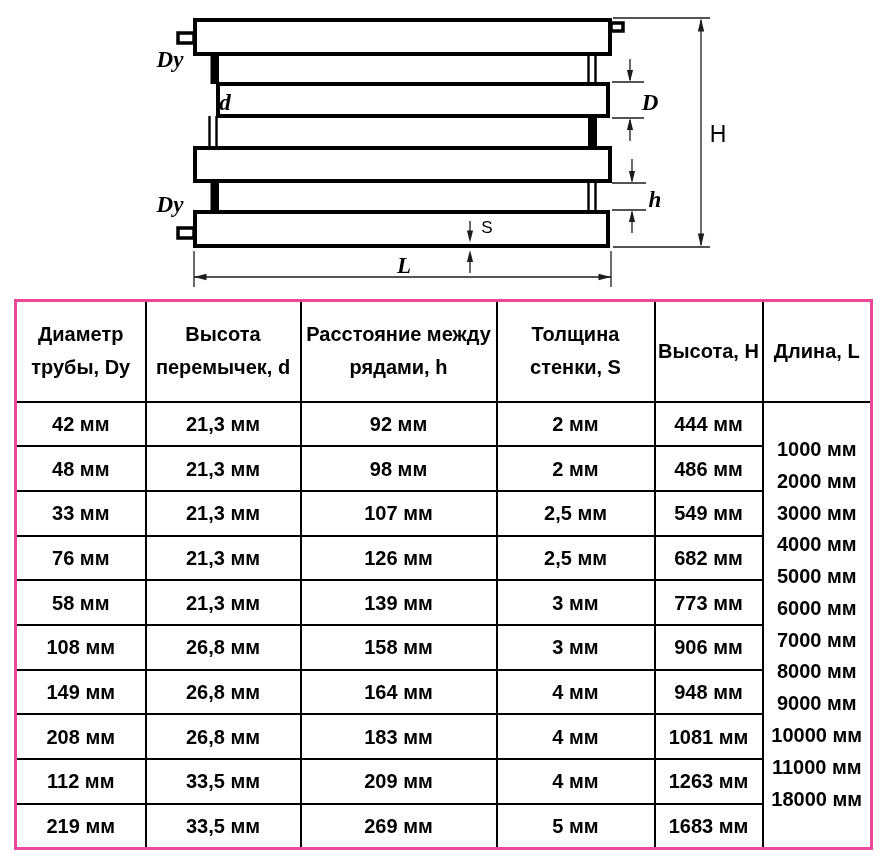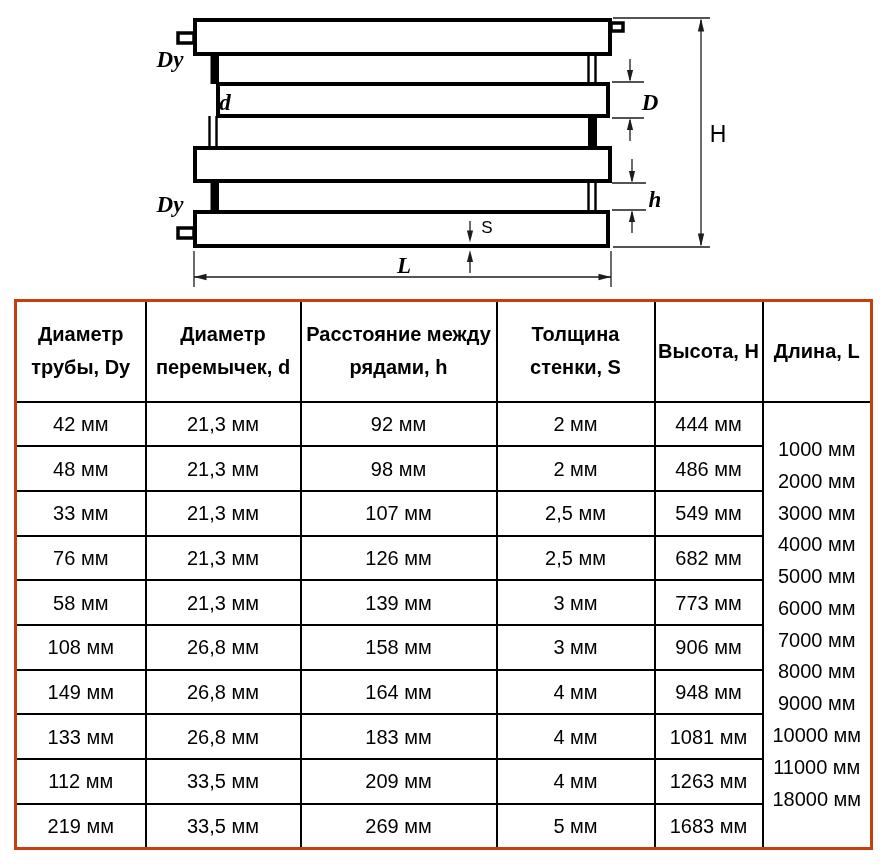--- a/index.html
+++ b/index.html
@@ -33,39 +33,39 @@
   .lbl-H { font-size: 23px; }
   .lbl-S { font-size: 17px; }
 
   table.spec {
     position: absolute;
     left: 14px;
     top: 299px;
     width: 856px;
     border-collapse: collapse;
     table-layout: fixed;
-    border: 3px solid #c2410c;
+    border: 3px solid #ec4899;
     font-family: "Liberation Sans", sans-serif;
     color: #000;
   }
   table.spec th, table.spec td {
     border: 2px solid #000;
     text-align: center;
     vertical-align: middle;
     padding: 0 2px;
     overflow: hidden;
   }
   table.spec thead tr { height: 101px; }
   table.spec th {
     font-size: 20px;
     font-weight: bold;
     line-height: 33px;
   }
   table.spec tbody tr { height: 44.7px; }
-  table.spec td { font-size: 20px; line-height: 22px; }
+  table.spec td { font-size: 20px; line-height: 22px; font-weight: bold; }
   td.lengths-cell { vertical-align: middle; }
   .length-line { line-height: 31.8px; font-size: 20px; }
 
   .c1 { width: 130px; } .c2 { width: 155px; } .c3 { width: 196px; }
   .c4 { width: 158px; } .c5 { width: 108px; } .c6 { width: 109px; }
 </style>
 </head>
 <body>
 
 <div class="page">
@@ -133,21 +133,21 @@
       <col class="c1">
         <col class="c2">
         <col class="c3">
         <col class="c4">
         <col class="c5">
         <col class="c6">
     </colgroup>
     <thead>
       <tr>
         <th>Диаметр трубы, Dy</th>
-        <th>Диаметр перемычек, d</th>
+        <th>Высота перемычек, d</th>
         <th>Расстояние между рядами, h</th>
         <th>Толщина стенки, S</th>
         <th>Высота, H</th>
         <th>Длина, L</th>
       </tr>
     </thead>
     <tbody>
       <tr>
         <td>42 мм</td>
         <td>21,3 мм</td>
@@ -205,21 +205,21 @@
         <td>906 мм</td>
       </tr>
       <tr>
         <td>149 мм</td>
         <td>26,8 мм</td>
         <td>164 мм</td>
         <td>4 мм</td>
         <td>948 мм</td>
       </tr>
       <tr>
-        <td>133 мм</td>
+        <td>208 мм</td>
         <td>26,8 мм</td>
         <td>183 мм</td>
         <td>4 мм</td>
         <td>1081 мм</td>
       </tr>
       <tr>
         <td>112 мм</td>
         <td>33,5 мм</td>
         <td>209 мм</td>
         <td>4 мм</td>

